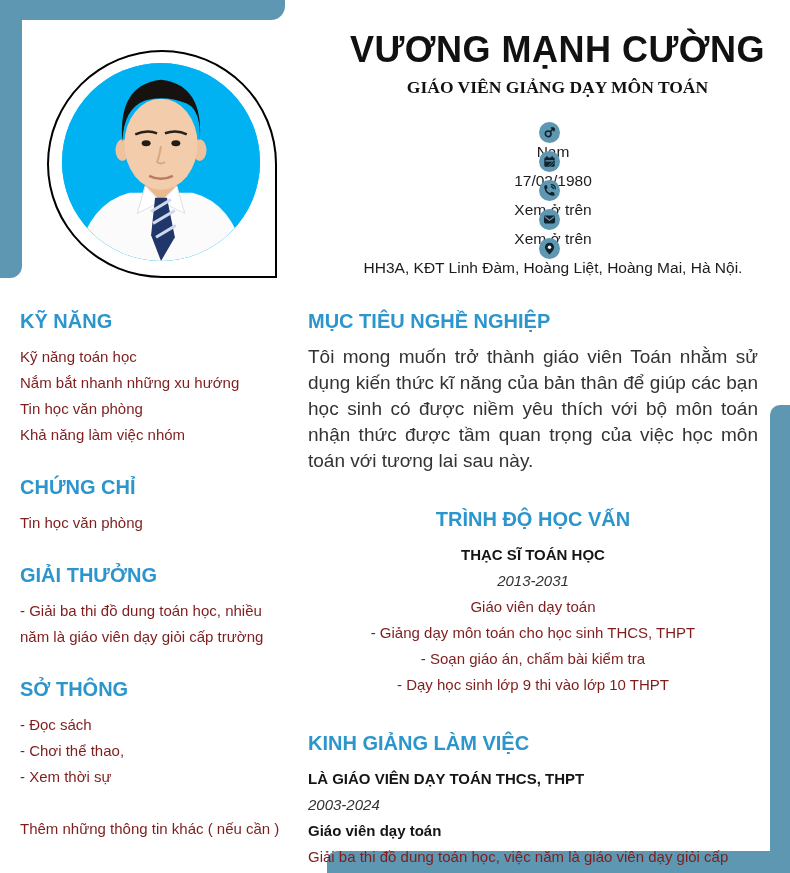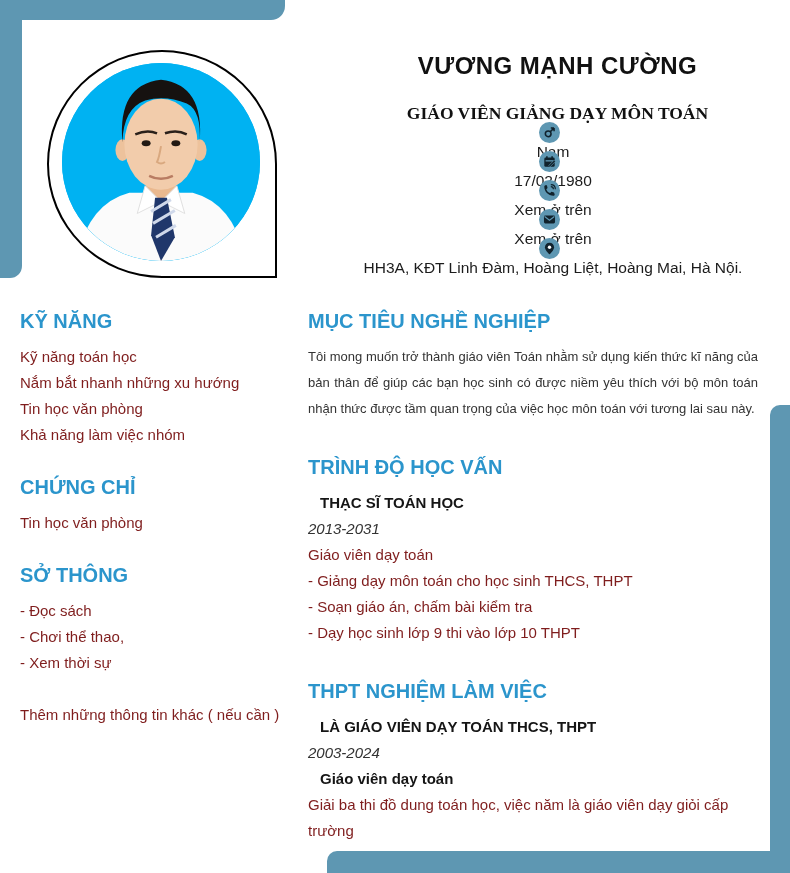--- a/index.html
+++ b/index.html
@@ -25,37 +25,37 @@
     border:2.5px solid #000;box-sizing:border-box;
     border-radius:50% 50% 0 50%;background:#fff;
   }
   .photo-circle{
     position:absolute;left:13px;top:11px;width:198px;height:198px;
     border-radius:50%;overflow:hidden;background:#00b2f2;
   }
   .photo-circle svg{display:block;width:100%;height:100%;}
   
   .header{position:absolute;left:325px;top:30px;width:465px;text-align:center;}
-  .name{font-size:24px;font-weight:bold;color:#111;letter-spacing:.5px;margin:16px;line-height:40px;}
+  .name{font-size:36px;font-weight:bold;color:#111;letter-spacing:.5px;margin:0;line-height:40px;}
   .job-title{font-size:17.5px;font-weight:bold;color:#111;margin:6px 0 0 0;line-height:22px;font-family:Liberation Serif, serif;}
   
   .contacts{position:absolute;left:333px;top:122px;width:440px;}
   .contact-row{display:flex;align-items:center;height:29px;flex-direction:column;}
   .cicon{width:21px;height:21px;border-radius:50%;background:#5e97b2;flex:0 0 21px;
          display:flex;align-items:center;justify-content:center;margin-right:8px;}
   .cicon svg{display:block;}
   .ctext{font-size:15.5px;color:#1c1c1c;white-space:nowrap;}
   
   .col-left{position:absolute;left:20px;top:308px;width:275px;}
   .col-right{position:absolute;left:308px;top:308px;width:450px;}
   .sec-title{font-size:20px;font-weight:bold;color:#2b95cc;margin:0 0 10px 0;line-height:26px;}
   .sec{margin:0 0 26px 0;}
   .item{font-size:15px;color:#7f1d1d;line-height:26px;}
-  .para{font-size:13px;color:#333;line-height:26px;text-align:justify;margin:0;}
-  .sub-bold{font-size:15px;font-weight:bold;color:#151515;line-height:26px;margin-left:12px;}
+  .para{font-size:19px;color:#333;line-height:26px;text-align:justify;margin:0;}
+  .sub-bold{font-size:15px;font-weight:bold;color:#151515;line-height:26px;}
   .sub-italic{font-size:15px;font-style:italic;color:#333;line-height:26px;}
 </style>
 </head>
 <body>
 
 <div class="top-bar"></div>
 <div class="left-strip"></div>
 <div class="right-tab"></div>
 <div class="footer-bar"></div>
 <div class="watermark">topcv365.com</div>
@@ -156,44 +156,48 @@
     <div class="item">Kỹ năng toán học</div>
     <div class="item">Nắm bắt nhanh những xu hướng</div>
     <div class="item">Tin học văn phòng</div>
     <div class="item">Khả năng làm việc nhóm</div>
   </div>
   <div class="sec">
     <h2 class="sec-title">CHỨNG CHỈ</h2>
     <div class="item">Tin học văn phòng</div>
   </div>
   <div class="sec">
+    <h2 class="sec-title">GIẢI THƯỞNG</h2>
+    <div class="item">- Giải ba thi đồ dung toán học, nhiều năm là giáo viên dạy giỏi cấp trường</div>
+  </div>
+  <div class="sec">
     <h2 class="sec-title">SỞ THÔNG</h2>
     <div class="item">- Đọc sách</div>
     <div class="item">- Chơi thể thao,</div>
     <div class="item">- Xem thời sự</div>
   </div>
   <div class="sec">
     <div class="item">Thêm những thông tin khác ( nếu cần )</div>
   </div>
 </div>
 
 <div class="col-right">
   <div class="sec">
     <h2 class="sec-title">MỤC TIÊU NGHỀ NGHIỆP</h2>
     <p class="para">Tôi mong muốn trở thành giáo viên Toán nhằm sử dụng kiến thức kĩ năng của bản thân để giúp các bạn học sinh có được niềm yêu thích với bộ môn toán nhận thức được tầm quan trọng của việc học môn toán với tương lai sau này.</p>
   </div>
-  <div class="sec" style="margin-top:32px;">
+  <div class="sec" style="margin-top:32px;text-align:center;">
     <h2 class="sec-title">TRÌNH ĐỘ HỌC VẤN</h2>
     <div class="sub-bold">THẠC SĨ TOÁN HỌC</div>
     <div class="sub-italic">2013-2031</div>
     <div class="item">Giáo viên dạy toán</div>
     <div class="item">- Giảng dạy môn toán cho học sinh THCS, THPT</div>
     <div class="item">- Soạn giáo án, chấm bài kiểm tra</div>
     <div class="item">- Dạy học sinh lớp 9 thi vào lớp 10 THPT</div>
   </div>
   <div class="sec" style="margin-top:32px;">
-    <h2 class="sec-title">THPT NGHIỆM LÀM VIỆC</h2>
+    <h2 class="sec-title">KINH GIẢNG LÀM VIỆC</h2>
     <div class="sub-bold">LÀ GIÁO VIÊN DẠY TOÁN THCS, THPT</div>
     <div class="sub-italic">2003-2024</div>
     <div class="sub-bold">Giáo viên dạy toán</div>
     <div class="item"> Giải ba thi đồ dung toán học, việc năm là giáo viên dạy giỏi cấp trường</div>
   </div>
 </div>
 
 </body></html>

